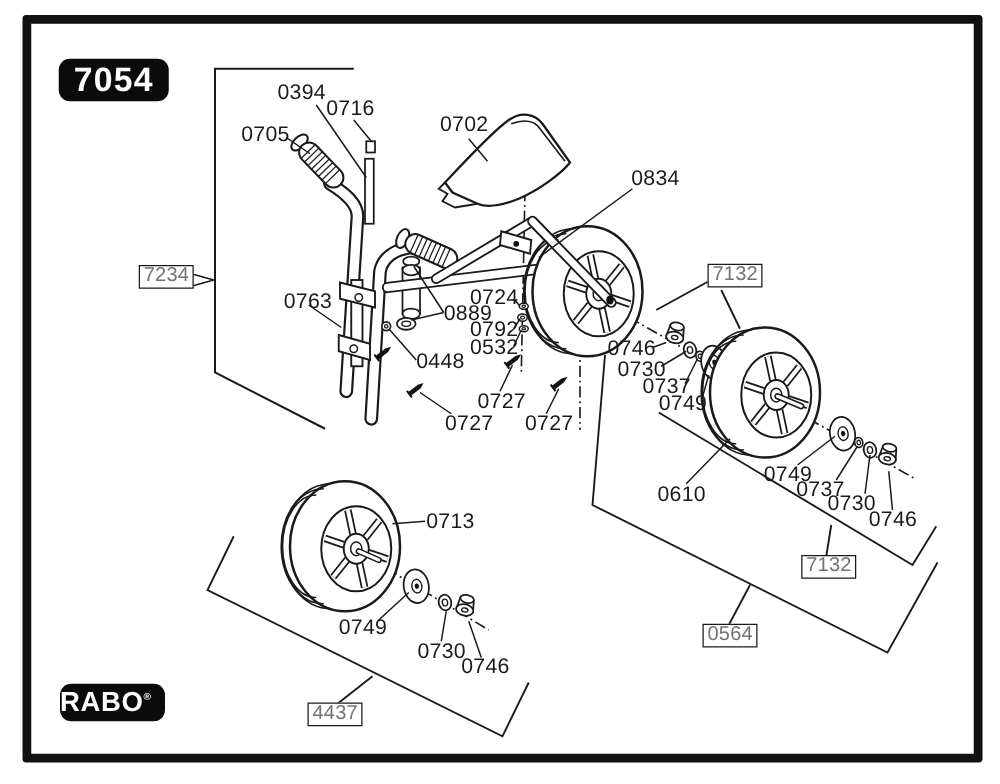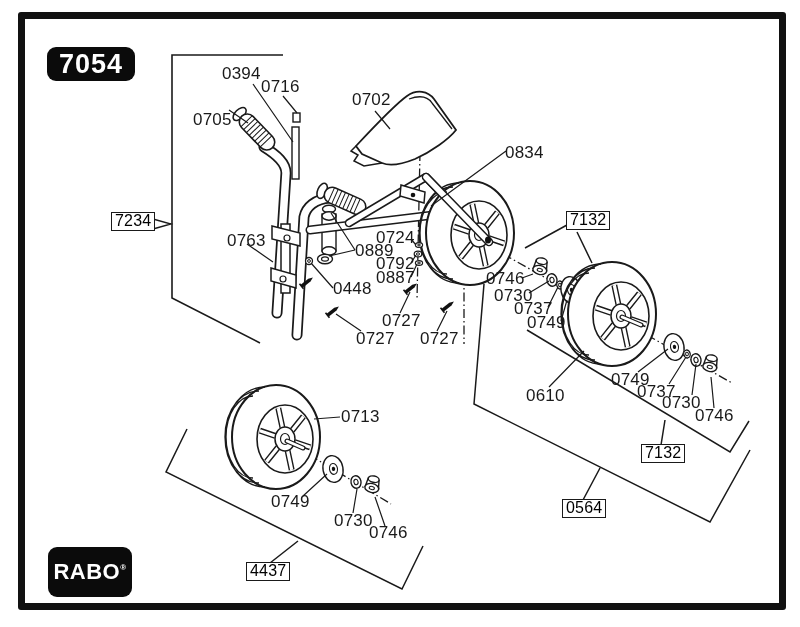--- a/index.html
+++ b/index.html
@@ -11,31 +11,31 @@
     position:absolute;left:18px;top:12px;width:768px;height:598px;
     border:7px solid #111;border-radius:3px;box-sizing:border-box;background:#fff;
   }
   #drawing{position:absolute;left:0;top:0;width:800px;height:627px;}
   .plabel{
     position:absolute;font-size:17px;line-height:15px;letter-spacing:.2px;
     color:#1a1a1a;white-space:nowrap;
   }
   .blabel{
     position:absolute;font-size:16px;line-height:16px;letter-spacing:.2px;
-    color:#000000;border:1.6px solid #1a1a1a;background:#fff;padding:0 3px 1px 3px;
+    color:#737373;border:1.6px solid #1a1a1a;background:#fff;padding:0 3px 1px 3px;
     white-space:nowrap;
   }
   .badge{
     position:absolute;left:47px;top:47px;width:88px;height:34px;background:#0b0b0b;
     border-radius:9px;display:flex;align-items:center;justify-content:center;
     color:#fff;font-size:27px;font-weight:700;letter-spacing:1px;
   }
   .brand{
-    position:absolute;left:48px;top:547px;width:84px;height:50px;background:#0b0b0b;
-    border-radius:9px;display:flex;align-items:center;justify-content:center;
+    position:absolute;left:48px;top:547px;width:84px;height:30px;background:#0b0b0b;
+    border-radius:9px;display:flex;align-items:center;
     color:#fff;font-size:22px;font-weight:700;letter-spacing:.5px;
   }
   .brand sup{font-size:8px;line-height:8px;vertical-align:top;position:relative;top:-4px;}
 </style>
 </head>
 <body>
 
 <div id="stage">
   <div id="page-border"></div>
 
@@ -223,28 +223,28 @@
                M638 372 L668 349 M669 384 L686 357 M692 395 L696 364 M714 408 L711 377
                M340 417 L314 419
                M303 496 L327 474 M353 513 L357 489 M385 526 L375 497"></path>
     </g>
   </svg>
 
   <div class="badge">7054</div>
 
   <div class="plabel" style="left:222px;top:66px">0394</div>
   <div class="plabel" style="left:261px;top:79px">0716</div>
-  <div class="plabel" style="left:193px;top:112px">0705</div>
+  <div class="plabel" style="left:193px;top:100px">0705</div>
   <div class="plabel" style="left:352px;top:92px">0702</div>
   <div class="plabel" style="left:227px;top:233px">0763</div>
-  <div class="plabel" style="left:505px;top:145px">0834</div>
+  <div class="plabel" style="left:505px;top:135px">0834</div>
   <div class="plabel" style="left:376px;top:230px">0724</div>
   <div class="plabel" style="left:355px;top:243px">0889</div>
   <div class="plabel" style="left:376px;top:256px">0792</div>
-  <div class="plabel" style="left:376px;top:270px">0887</div>
+  <div class="plabel" style="left:376px;top:270px">0532</div>
   <div class="plabel" style="left:333px;top:281px">0448</div>
   <div class="plabel" style="left:382px;top:313px">0727</div>
   <div class="plabel" style="left:356px;top:331px">0727</div>
   <div class="plabel" style="left:420px;top:331px">0727</div>
   <div class="plabel" style="left:486px;top:271px">0746</div>
   <div class="plabel" style="left:494px;top:288px">0730</div>
   <div class="plabel" style="left:514px;top:301px">0737</div>
   <div class="plabel" style="left:527px;top:315px">0749</div>
   <div class="plabel" style="left:526px;top:388px">0610</div>
   <div class="plabel" style="left:611px;top:372px">0749</div>

